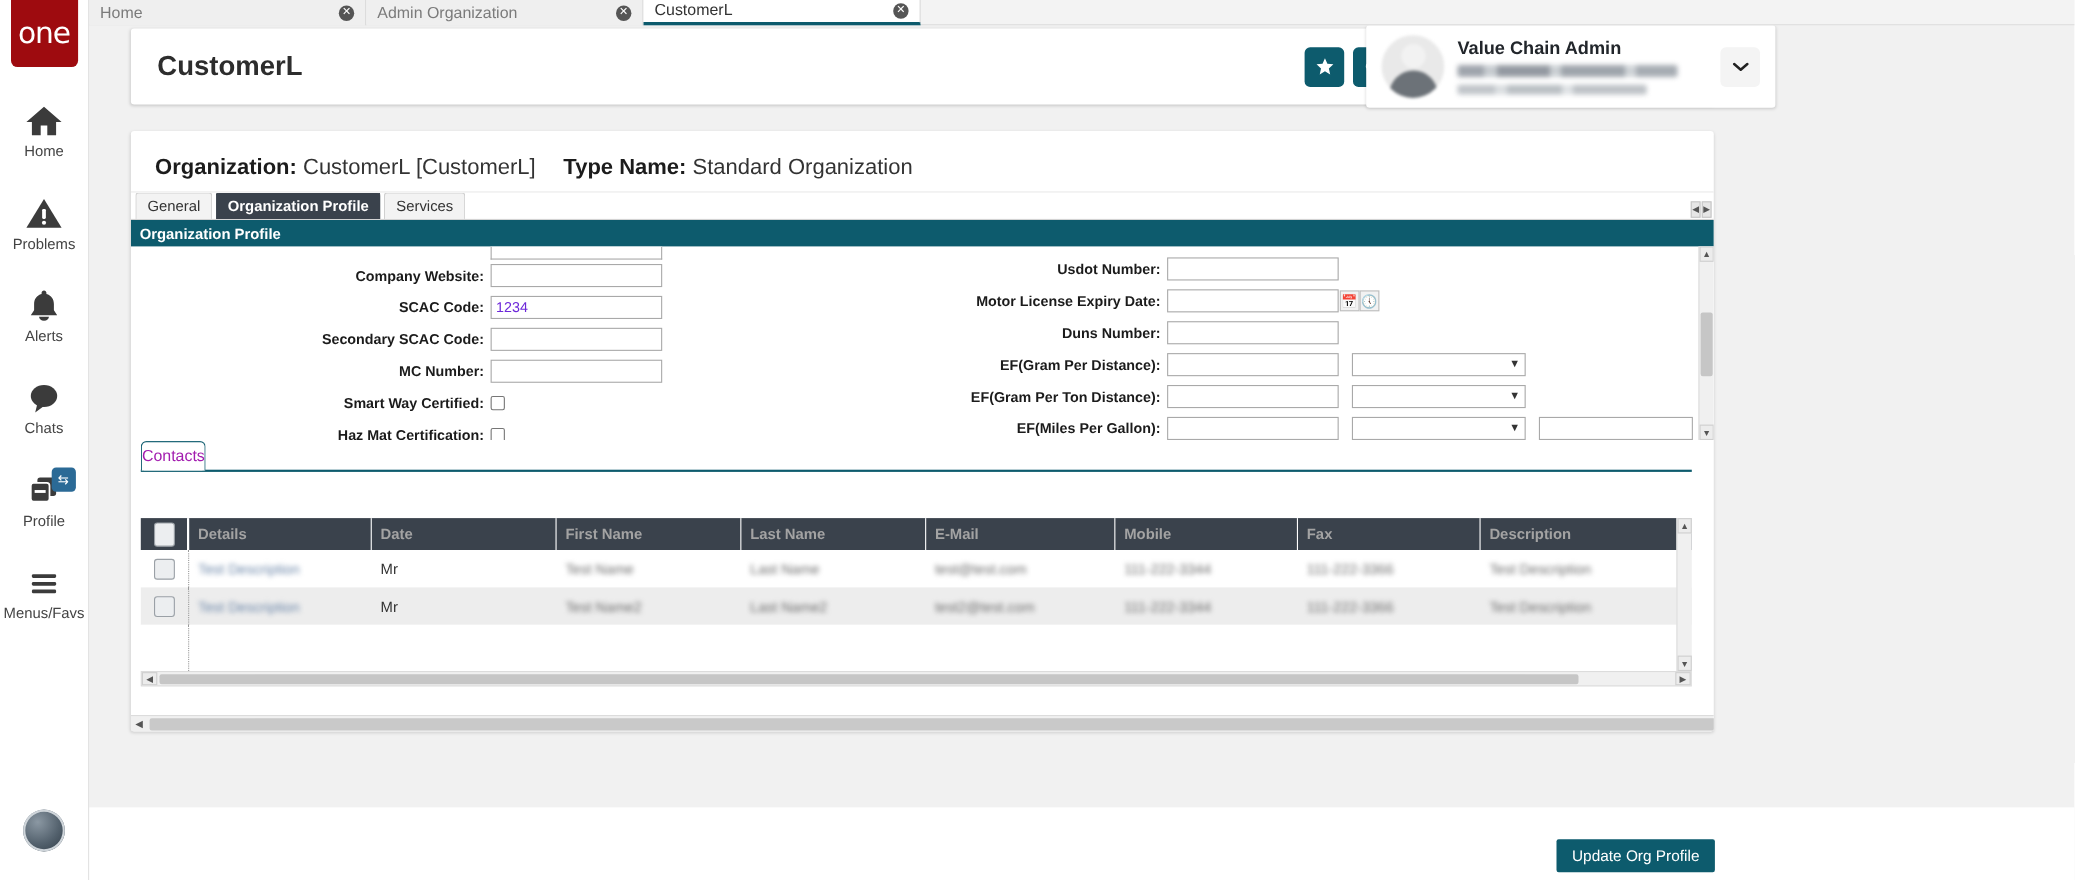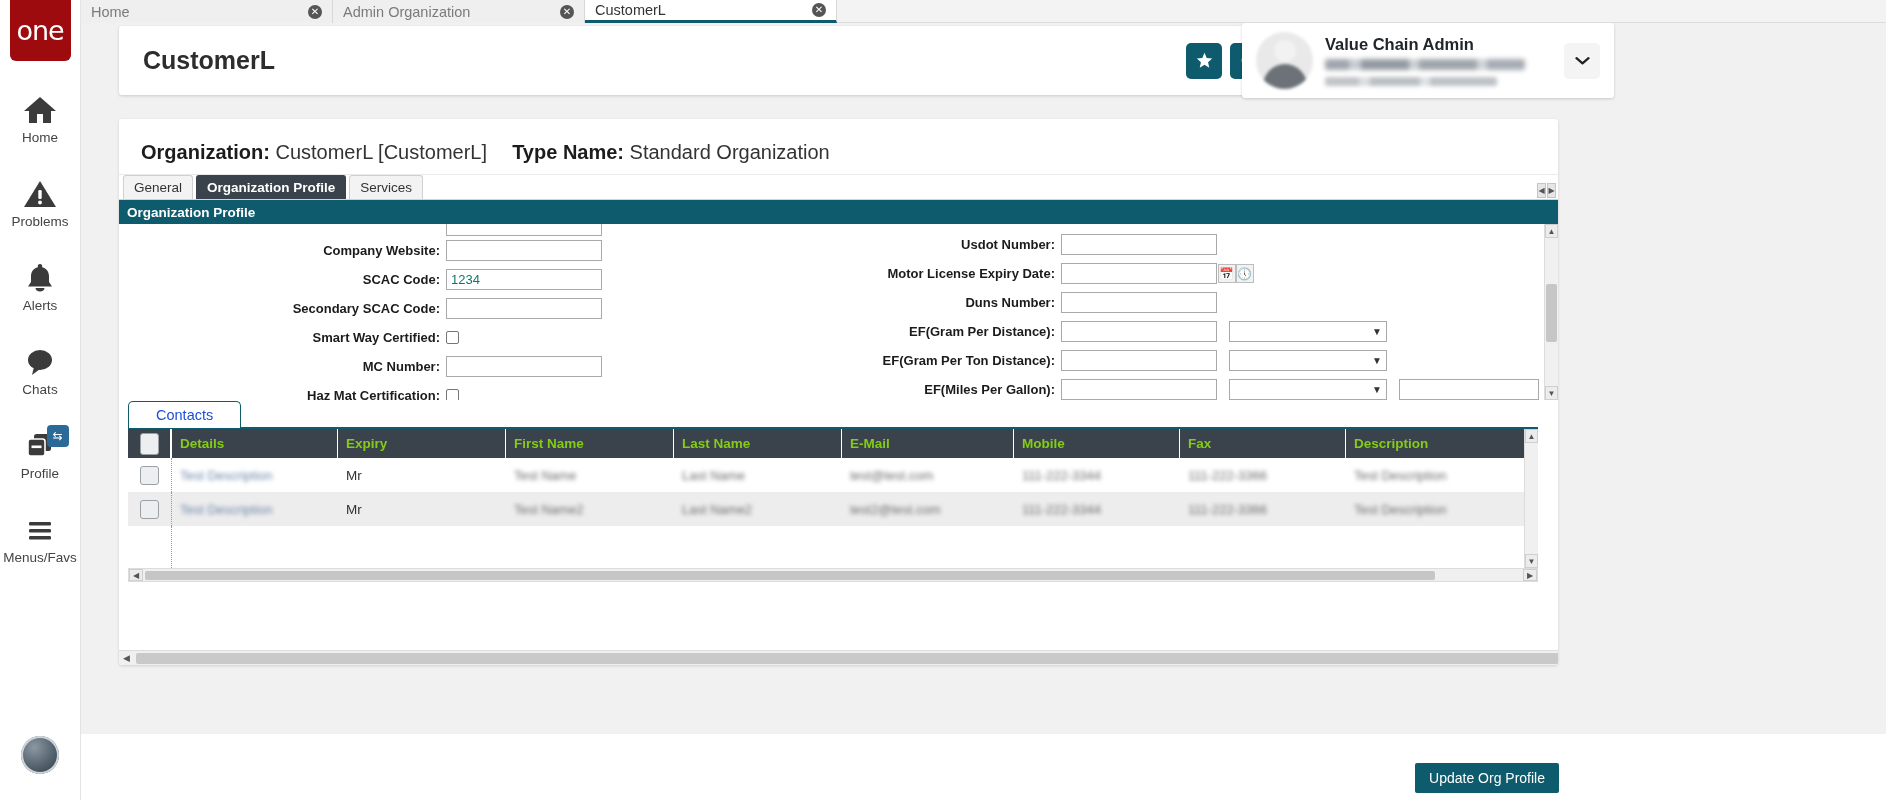--- a/index.html
+++ b/index.html
@@ -179,21 +179,21 @@
 
   .formarea { position:relative; height:176px; overflow:hidden; }
   .fcol { position:absolute; top:0; }
   .frow { display:flex; align-items:center; height:29px; }
   .flbl {
     font-size:13px; font-weight:bold; color:#1b1b1b; text-align:right;
     padding-right:6px;
   }
   .fin {
     height:21px; border:1px solid #a9a9a9; background:#fff;
-    font-size:13px; color:#0f766e; padding:0 4px; font-family:"Liberation Sans",sans-serif;
+    font-size:13px; color:#6d28d9; padding:0 4px; font-family:"Liberation Sans",sans-serif;
   }
   .fin.partial { border-top:none; height:12px; }
   .cbx {
     width:13px; height:13px; border:1px solid #767676; border-radius:2px;
     background:#fff; cursor:pointer;
   }
   .dateicos { display:flex; margin-left:1px; }
   .dateico {
     width:18px; height:19px; border:1px solid #bdbdbd; background:#f2f2f2;
     display:flex; align-items:center; justify-content:center; font-size:12px; color:#333;
@@ -216,31 +216,31 @@
   }
   .vscroll .dn { position:absolute; bottom:0; left:0; right:0; }
   .vscroll .thumb {
     position:absolute; left:1px; right:1px; top:60px; height:58px;
     background:#c6c6c6; border-radius:2px; cursor:pointer;
   }
 
   
   .contacts-wrap { position:relative; padding-left:9px; }
   .ctab {
-    display:inline-flex; align-items:center; height:27px; padding:0 27px;
-    font-size:14.5px; color:#1d4ed8; background:#fff;
+    display:inline-flex; align-items:center; height:27px; padding:0 0;
+    font-size:14.5px; color:#a21caf; background:#fff;
     border:1px solid #0d5b6d; border-bottom:none; border-radius:5px 5px 0 0;
     position:relative; top:1px; cursor:pointer;
   }
   .ctab-line { height:2px; background:#0d5b6d; margin-right:20px; }
 
   .grid { position:relative; margin-right:20px; }
   .grid-head {
-    display:flex; background:#3a424c; color:#84cc16; height:29px;
-    align-items:center; font-size:13.5px; font-weight:bold;
+    display:flex; background:#3a424c; color:#a3a3a3; height:29px;
+    align-items:center; font-size:13.5px; font-weight:bold;margin-top:42px;
   }
   .gh { padding-left:8px; border-right:1px solid #fff; height:29px; display:flex; align-items:center; }
   .gh.ck { width:44px; justify-content:center; padding-left:0; border-right:2px solid #fff; }
   .ck-box {
     width:19px; height:22px; border:1px solid #9aa0a6; border-radius:3px; background:#eceef0;
   }
   .grow { display:flex; height:34px; align-items:center; font-size:13.5px; color:#333; }
   .grow.alt { background:#ededed; }
   .gc { padding-left:8px; height:34px; display:flex; align-items:center; overflow:hidden; }
   .gc.ck { width:44px; justify-content:center; padding-left:0; border-right:1px dotted #999; }
@@ -482,26 +482,26 @@
         </div>
         <div class="frow">
           <div class="flbl" style="width:327px;">SCAC Code:</div>
           <input class="fin" style="width: 156px;" value="1234">
         </div>
         <div class="frow">
           <div class="flbl" style="width:327px;">Secondary SCAC Code:</div>
           <input class="fin" style="width: 156px;" value="">
         </div>
         <div class="frow">
+          <div class="flbl" style="width:327px;">MC Number:</div>
+          <input class="fin" style="width: 156px;" value="">
+        </div>
+        <div class="frow">
           <div class="flbl" style="width:327px;">Smart Way Certified:</div>
           <div class="cbx"></div>
-        </div>
-        <div class="frow">
-          <div class="flbl" style="width:327px;">MC Number:</div>
-          <input class="fin" style="width: 156px;" value="">
         </div>
         <div class="frow">
           <div class="flbl" style="width:327px;">Haz Mat Certification:</div>
           <div class="cbx"></div>
         </div>
       </div>
 
       <div class="fcol" style="left:700px; width:720px;">
         <div class="frow" style="height:6px;"></div>
         <div class="frow">
@@ -550,21 +550,21 @@
         <span>Contacts</span>
       </div>
       <div class="ctab-line"></div>
 
       <div class="grid">
         <div class="grid-head">
           <div class="gh ck">
               <div class="ck-box"></div>
             </div>
           <div class="gh" style="width:166px;">Details</div>
-          <div class="gh" style="width:168px;">Expiry</div>
+          <div class="gh" style="width:168px;">Date</div>
           <div class="gh" style="width:168px;">First Name</div>
           <div class="gh" style="width:168px;">Last Name</div>
           <div class="gh" style="width:172px;">E-Mail</div>
           <div class="gh" style="width:166px;">Mobile</div>
           <div class="gh" style="width:166px;">Fax</div>
           <div class="gh" style="width:160px; border-right:none;">Description</div>
         </div>
 
         <div class="grow">
           <div class="gc ck">

